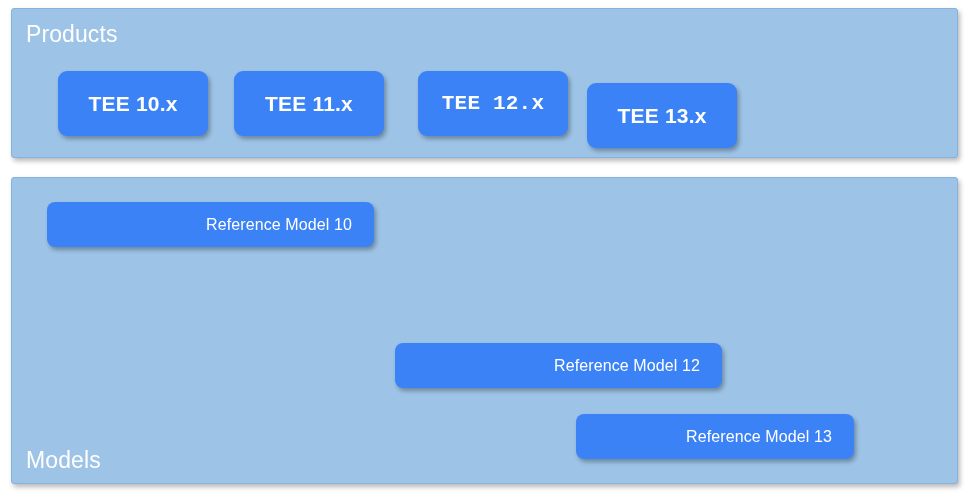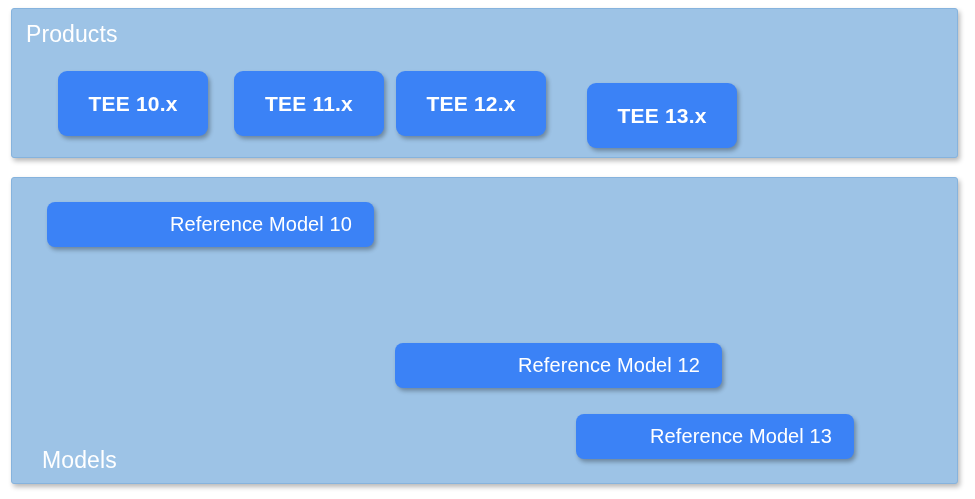--- a/index.html
+++ b/index.html
@@ -55,21 +55,21 @@
     font-weight: 400;
     letter-spacing: 0.1px;
     white-space: nowrap;
     line-height: 1;
   }
   .caption-products {
     left: 14px;
     top: 14px;
   }
   .caption-models {
-    left: 30px;
+    left: 14px;
     bottom: 11px;
   }
 
   
   .node {
     position: absolute;
     background: #3b82f6;
     border-radius: 9px;
     box-shadow: 2px 3px 4px rgba(0,0,0,0.30);
     color: #ffffff;
@@ -88,21 +88,21 @@
     font-size: 21px;
     font-weight: 700;
     letter-spacing: 0.2px;
   }
 
   
   .model-node {
     height: 45px;
     justify-content: flex-end;
     padding-right: 22px;
-    font-size: 20px;
+    font-size: 16px;
     font-weight: 400;
     letter-spacing: 0.1px;
     border-radius: 8px;
   }
 </style>
 </head>
 <body>
 
 <div class="canvas">
 
@@ -110,21 +110,21 @@
     <div class="group-caption caption-products">Products</div>
 
     <div class="node product-node" style="left: 46px;">
       <span>TEE 10.x</span>
     </div>
 
     <div class="node product-node" style="left: 222px;">
       <span>TEE 11.x</span>
     </div>
 
-    <div class="node product-node" style="left: 384px;">
+    <div class="node product-node" style="left: 406px; font-family: Liberation Mono, monospace;">
       <span>TEE 12.x</span>
     </div>
 
     <div class="node product-node" style="left: 575px; margin-top: 12px;">
       <span>TEE 13.x</span>
     </div>
 
   </div>
 
   <div class="group-panel group-models">

